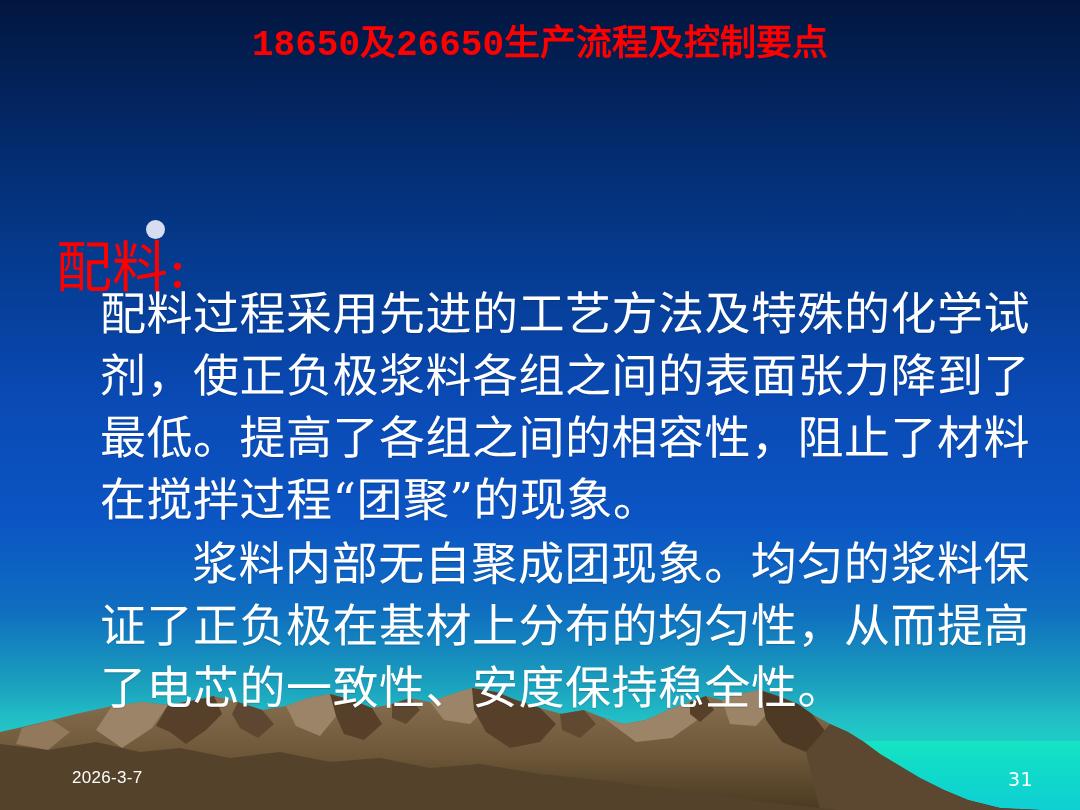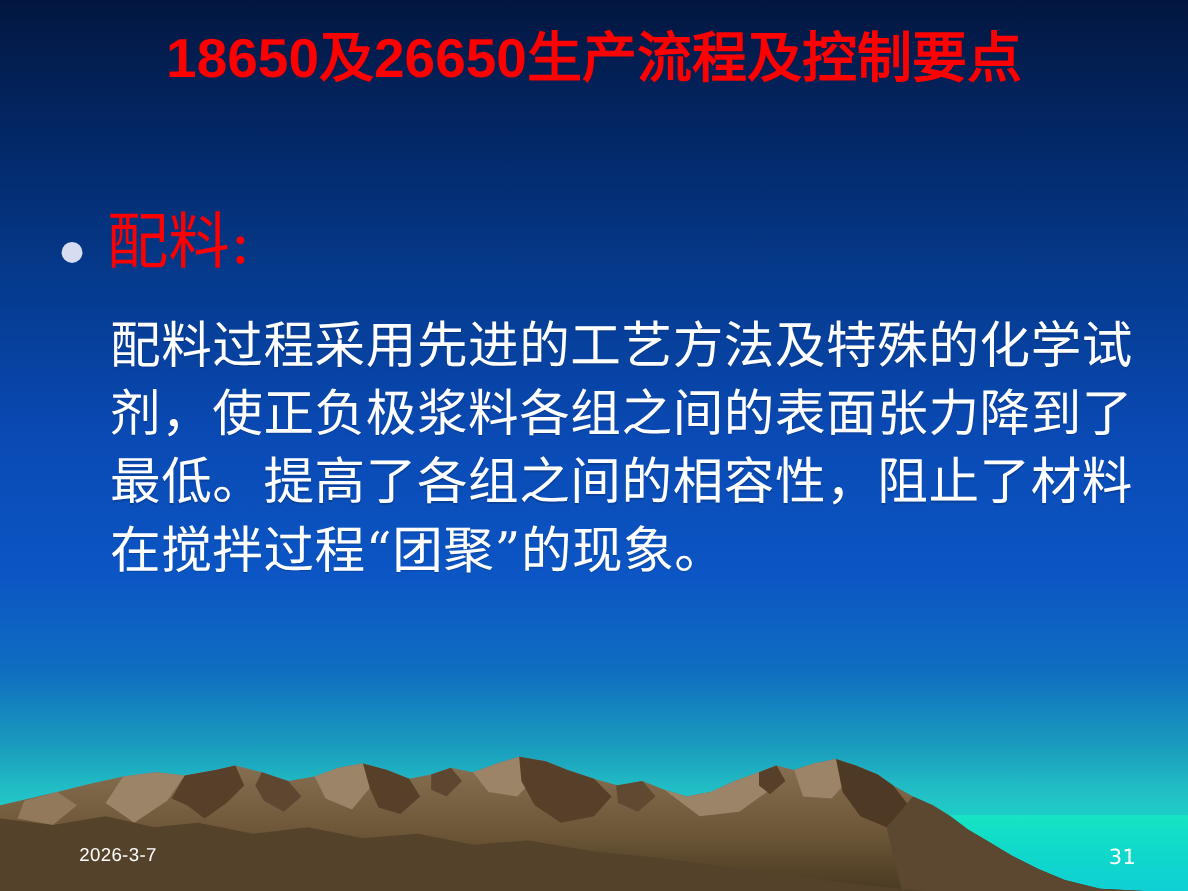--- a/index.html
+++ b/index.html
@@ -57,22 +57,22 @@
   
   .title-wrap {
     position: absolute;
     top: 28px;
     left: 0;
     width: 1080px;
     text-align: center;
     line-height: 1.0;
   }
   .title-main {
-    font-family: Liberation Sans, sans-serif;
-    font-size: 50px;
+    font-family: Liberation Mono, monospace;
+    font-size: 36px;
     font-weight: 700;
     color: #ff0000;
     letter-spacing: 0px;
     white-space: nowrap;
     display: block;
   }
   .title-sub {
     display: block;
     margin-top: 10px;
     font-family: "DejaVu Serif", "Liberation Serif", serif;
@@ -81,21 +81,22 @@
     color: #1fc23c;
     white-space: nowrap;
   }
 
   
   .bullet-row {
     position: absolute;
     top: 192px;
     left: 56px;
     display: flex;
-    align-items: flex-start;
+    align-items: flex-end;
+    flex-direction: column;
   }
   .bullet-dot {
     width: 19px;
     height: 19px;
     border-radius: 50%;
     background: #d8dcf0;
     margin-top: 28px;
     margin-right: 22px;
     flex: 0 0 auto;
   }
@@ -207,18 +208,19 @@
     <span class="title-main">18650及26650生产流程及控制要点</span>
   </div>
 
   <div class="bullet-row">
     <span class="bullet-dot"></span>
     <span class="bullet-label">配料:</span>
   </div>
 
   <div class="body-block">
     <p class="para">配料过程采用先进的工艺方法及特殊的化学试剂，使正负极浆料各组之间的表面张力降到了最低。提高了各组之间的相容性，阻止了材料在搅拌过程“团聚”的现象。</p>
+    <p class="para indent">浆料内部无自聚成团现象。均匀的浆料保证了正负极在基材上分布的均匀性，从而提高了电芯的一致性、安度保持稳全性。</p>
   </div>
 
   <div class="footer-date">2026-3-7</div>
   <div class="footer-page">31</div>
 
 </div>
 
 </body></html>

